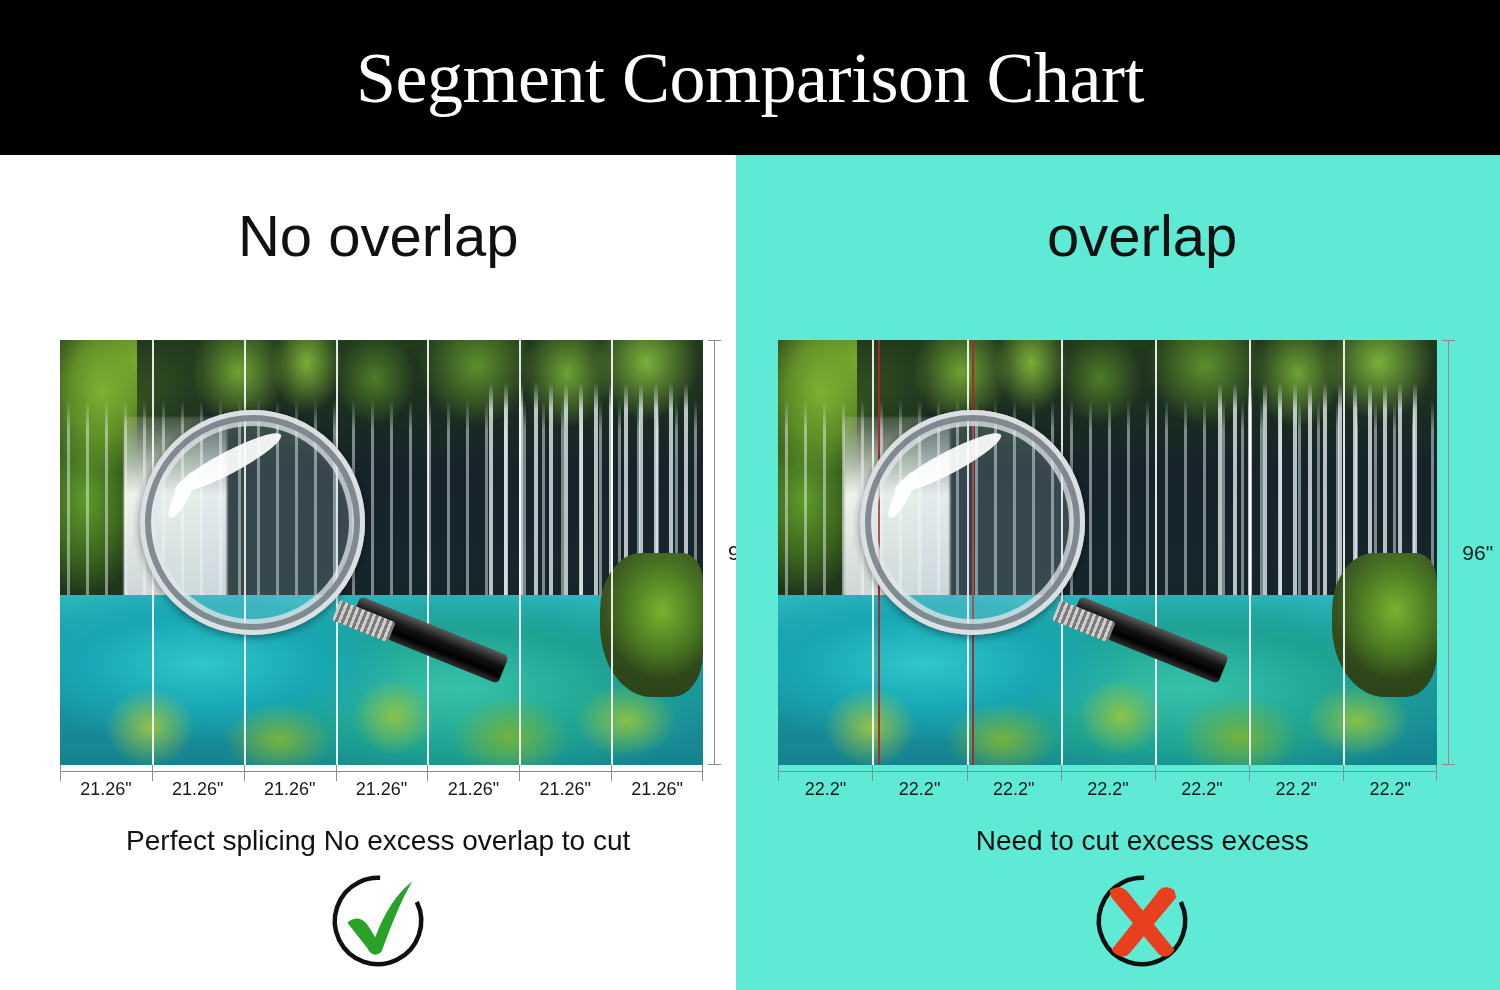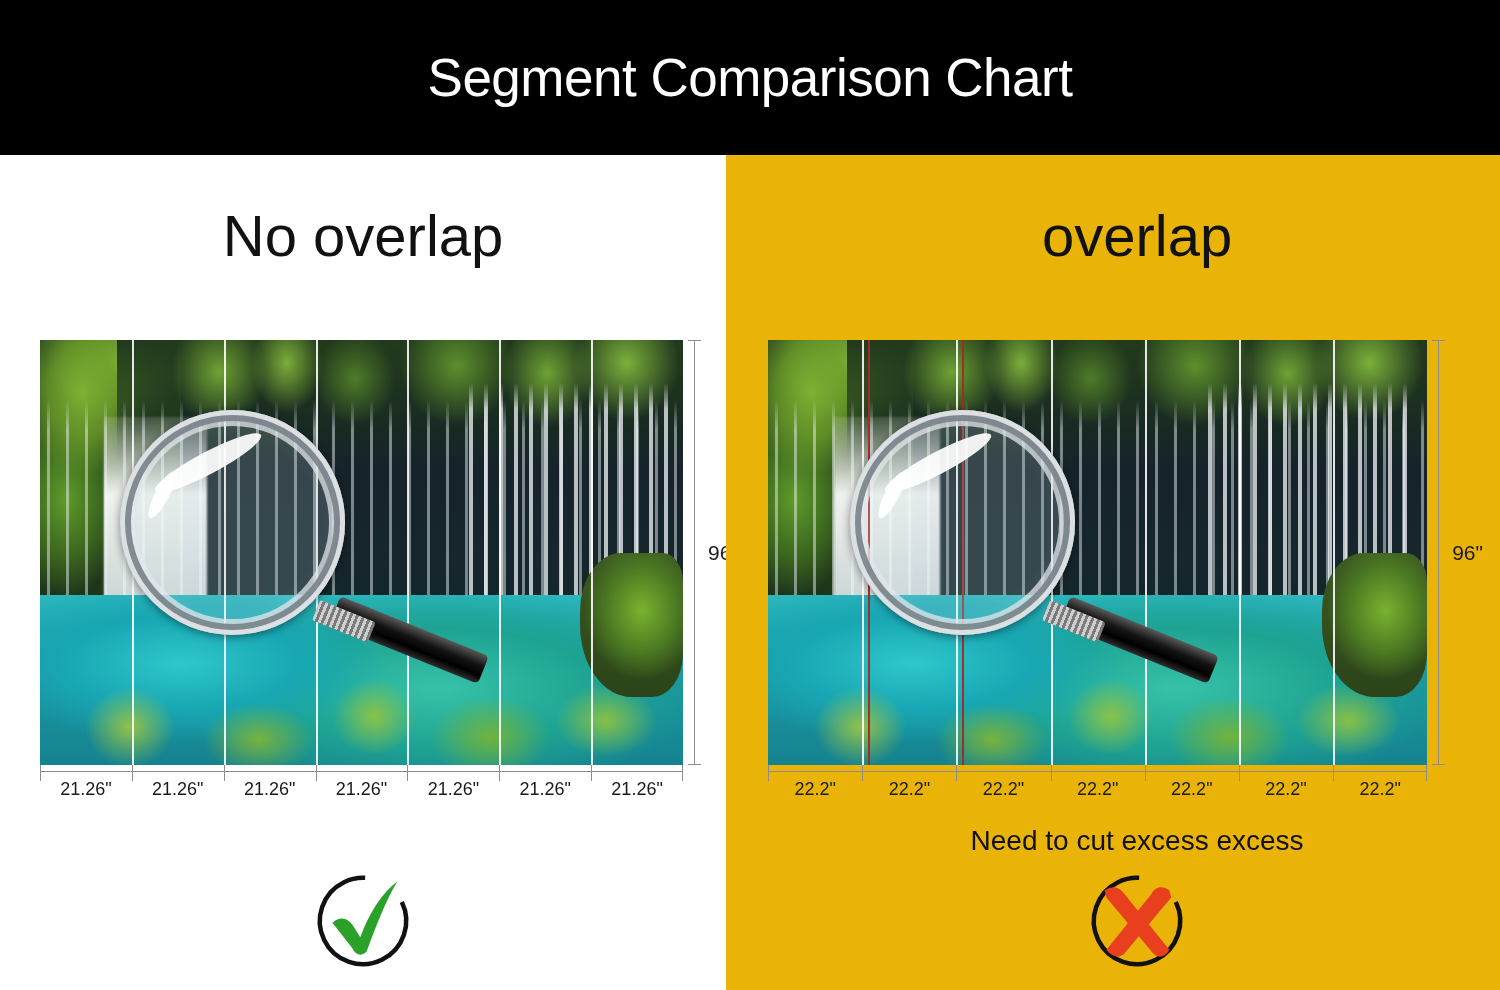--- a/index.html
+++ b/index.html
@@ -21,42 +21,42 @@
     left: 0; top: 0;
     width: 1500px;
     height: 155px;
     background: #000000;
     display: flex;
     align-items: center;
     justify-content: center;
   }
   .header-title {
     color: #ffffff;
-    font-family: Liberation Sans, sans-serif;
-    font-size: 53px;
+    font-family: Liberation Serif, serif;
+    font-size: 72px;
     font-weight: 400;
     letter-spacing: -0.5px;
     line-height: 1;
     white-space: nowrap;
   }
 
   
   .panels {
     position: absolute;
     left: 0; top: 155px;
     width: 1500px;
     height: 835px;
     display: flex;
   }
   .panel {
     position: relative;
     height: 835px;
   }
-  .panel-left  { width: 738px; background: #ffffff; }
-  .panel-right { width: 762px; background: #eab308; padding-left: 24px; }
+  .panel-left  { width: 738px; background: #ffffff; margin-left: 20px; }
+  .panel-right { width: 762px; background: #5eead4; padding-left: 24px; }
 
   .panel-title {
     position: absolute;
     top: 52px;
     width: 100%;
     text-align: center;
     font-size: 58px;
     font-weight: 400;
     color: #111111;
     line-height: 1;
@@ -336,20 +336,21 @@
       </div>
     </div>
 
     <div class="height-dim">
       <div class="cap top"></div>
       <div class="v-line"></div>
       <div class="cap bot"></div>
       <div class="height-label">96"</div>
     </div>
 
+    <div class="caption">Perfect splicing No excess overlap to cut</div>
 
     <div class="verdict">
       <svg width="108" height="108" viewBox="0 0 120 120">
         <circle cx="60" cy="60" r="48" fill="none" stroke="#111111" stroke-width="5" stroke-dasharray="250 52" transform="rotate(-26 60 60)"></circle>
         <path d="M26 62 C34 55 42 56 48 64 L57 78 C67 50 82 28 98 16 C86 36 74 66 64 94 C58 100 52 98 48 90 Z" fill="#2aa22a"></path>
       </svg>
     </div>
   </div>
 
   <div class="panel panel-right">

